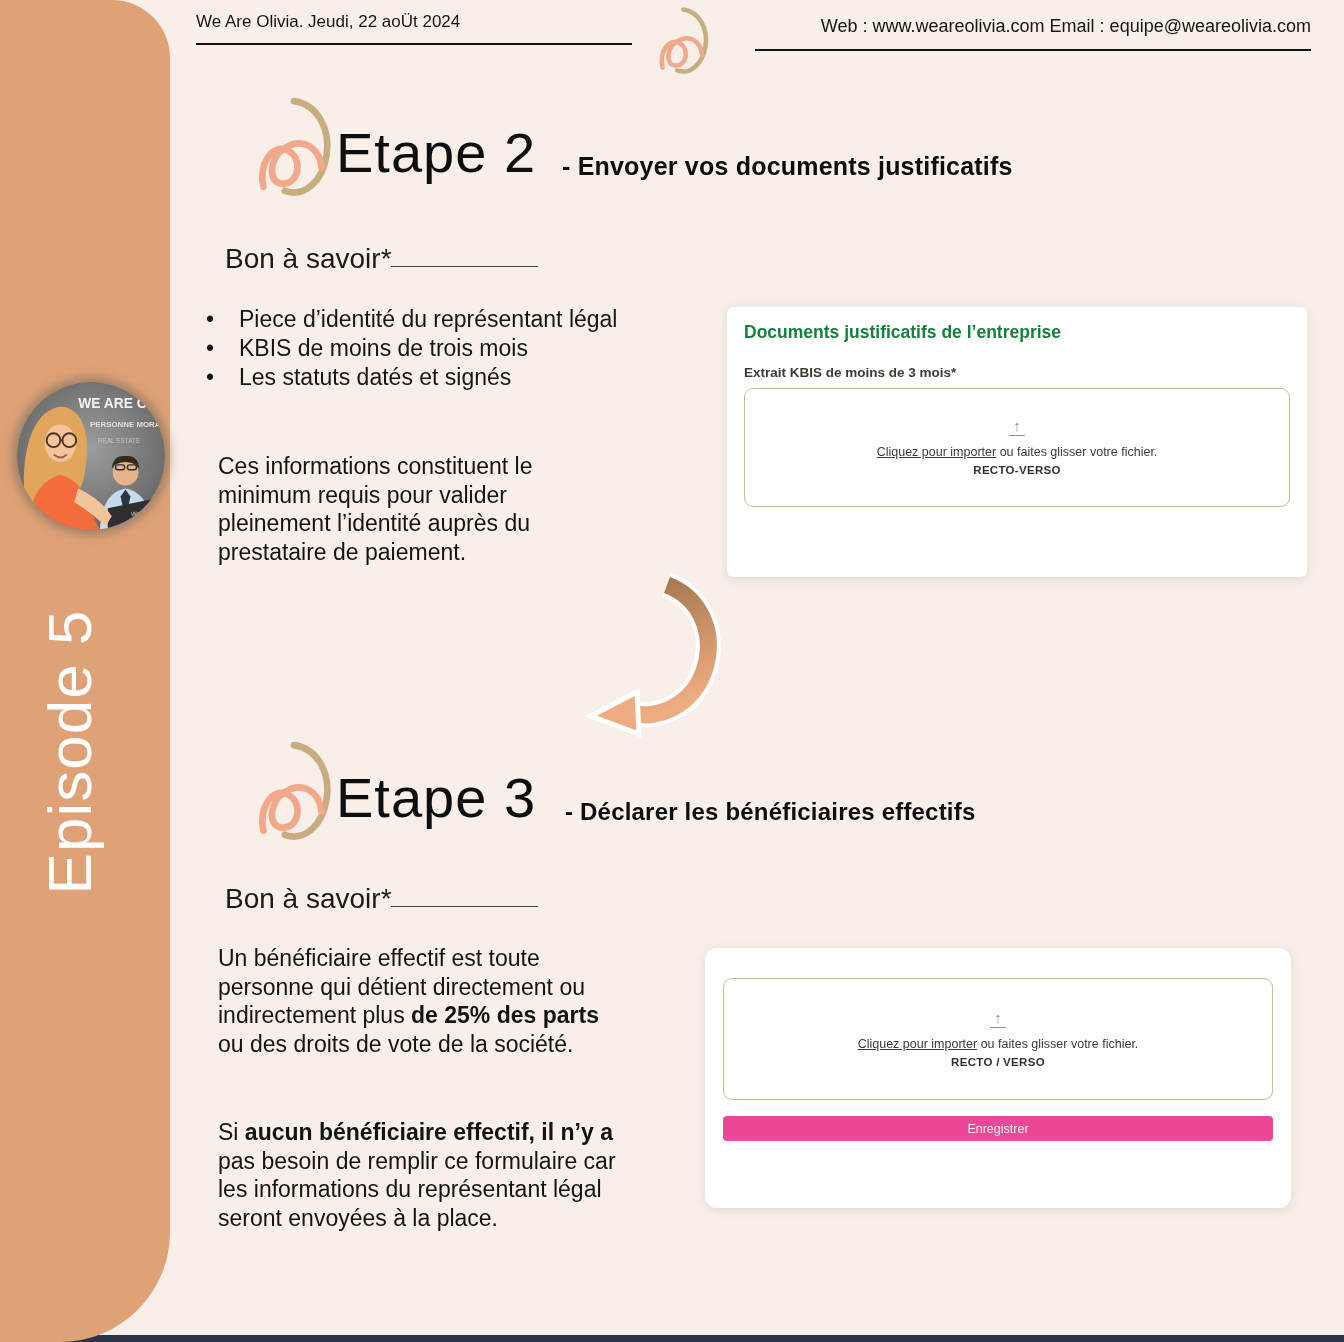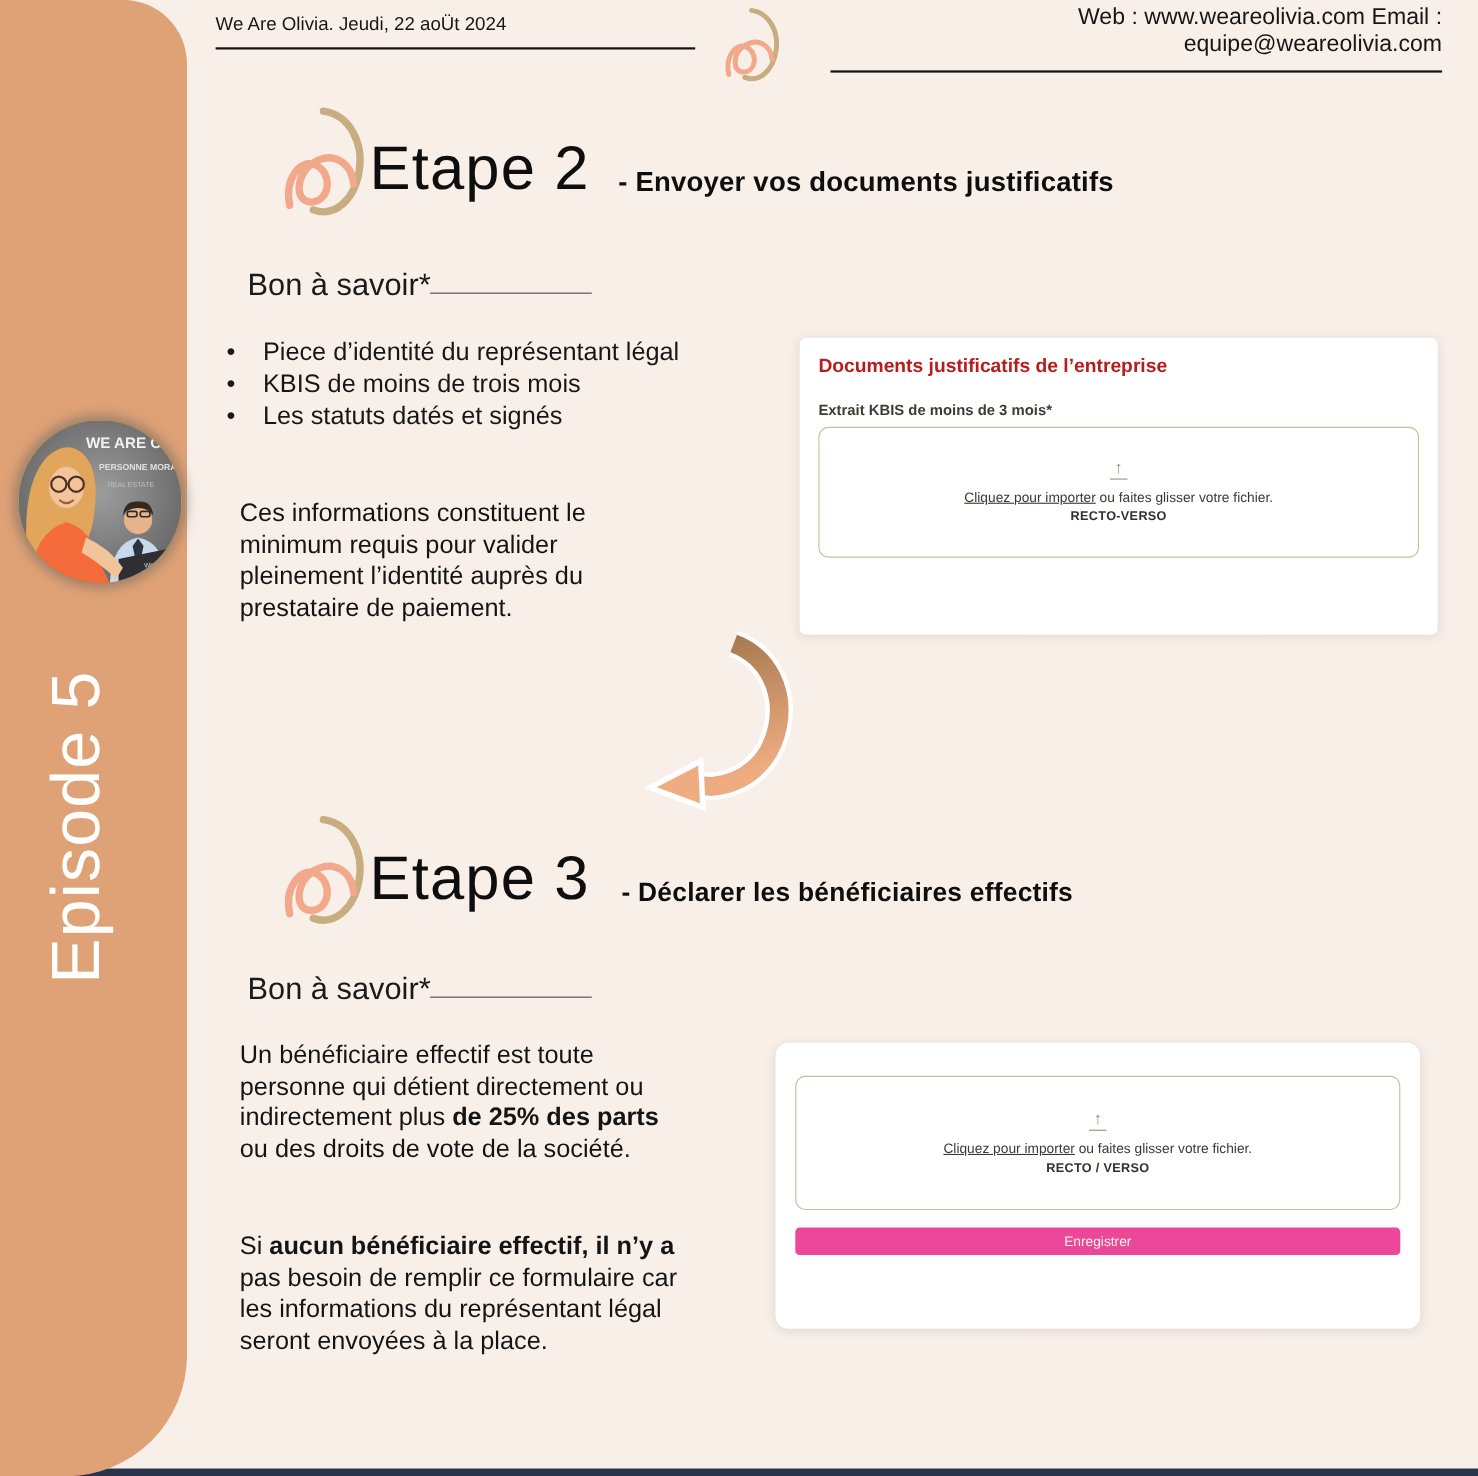--- a/index.html
+++ b/index.html
@@ -32,22 +32,22 @@
     box-shadow:0 0 10px 5px rgba(110,104,98,.55);
     background:#eab308;
   }
   
   .hdr-left {
     position:absolute; left:196px; top:12px; width:436px;
     font-size:17px; font-weight:500; padding-bottom:11px;
     border-bottom:2px solid #111;
   }
   .hdr-right {
-    position:absolute; left:755px; top:4px; width:556px; text-align:right;
-    font-size:21px; font-weight:500; padding-bottom:12px;
+    position:absolute; left:755px; top:16px; width:556px; text-align:right;
+    font-size:18px; font-weight:500; padding-bottom:12px;
     border-bottom:2px solid #111;
   }
   .hdr-logo { position:absolute; left:656px; top:6px; width:56px; height:72px; }
   
   .step-icon { position:absolute; width:78px; height:106px; }
   .step-title { position:absolute; font-size:56px; font-weight:300; letter-spacing:1px; color:#0e0e0e; }
   .step-sub { position:absolute; font-size:25px; font-weight:800; letter-spacing:.2px; color:#0e0e0e; }
   .bon { position:absolute; font-size:28px; color:#1a1a1a; }
   .bon-line { position:absolute; width:147px; height:0; border-top:1.5px solid #4a4a4a; }
   
@@ -56,21 +56,21 @@
   .bullets li::before { content:"•"; position:absolute; left:0; top:0; font-size:23px; }
   .para { position:absolute; font-size:23px; line-height:28.5px; color:#141414; }
   .para b { font-weight:700; }
   
   .card {
     position:absolute; background:#ffffff;
     box-shadow:0 2px 10px rgba(90,80,70,.14);
   }
   .card1 { left:727px; top:307px; width:580px; height:270px; border-radius:6px; padding:15px 17px; }
   .card2 { left:705px; top:948px; width:586px; height:260px; border-radius:12px; padding:16px 18px; }
-  .card-title { font-weight:700; color:#b91c1c; }
+  .card-title { font-weight:700; color:#15803d; }
   .card1 .card-title { font-size:17.5px; }
   .card2 .card-title { font-size:16.5px; }
   .card-desc { color:#55504a; line-height:1.55; }
   .card1 .card-desc { font-size:12.8px; margin-top:8px; width:548px; }
   .card2 .card-desc { font-size:12px; margin-top:11px; }
   .field-label { font-size:13.5px; font-weight:700; color:#3e3b33; margin-top:22px; }
   .upload-box {
     border:1px solid #C9BC99; border-radius:9px;
     display:flex; flex-direction:column; align-items:center; justify-content:center;
     text-align:center;

